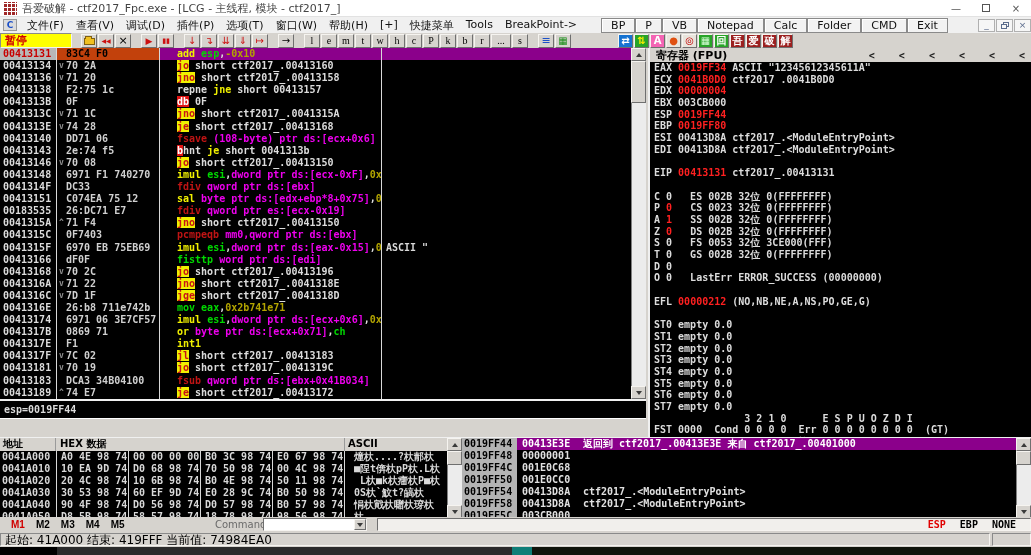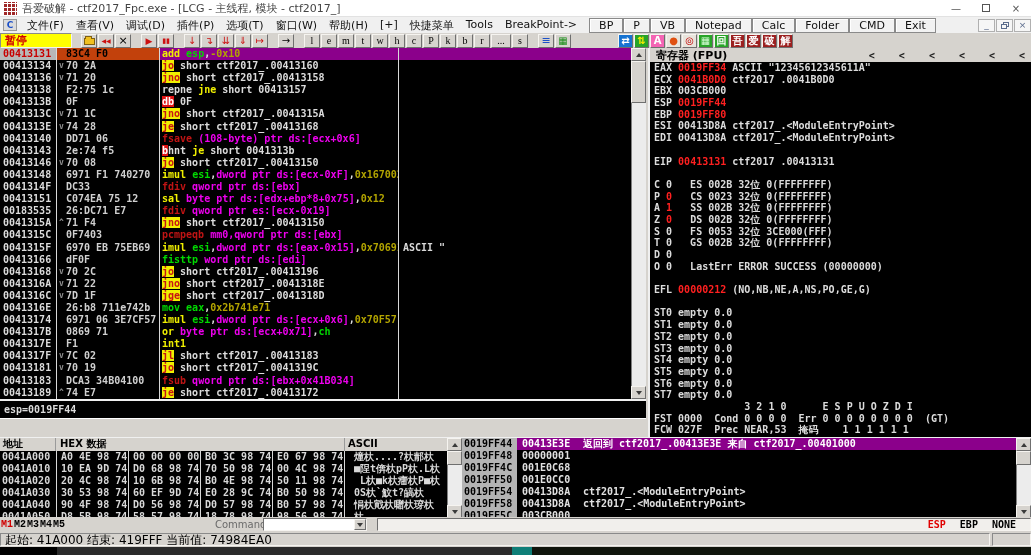--- a/index.html
+++ b/index.html
@@ -42,21 +42,21 @@
 .c-w{color:#dcdcdc}.c-y{color:#f0f000}.c-g{color:#00d800}.c-m{color:#ee00ee}
 .c-o{color:#b2a400}.c-dr{color:#c01414}.c-r{color:#ff2020}
 .c-jb{background:#f0f000;color:#c81414}.c-rb{background:#e01414;color:#ffffff}
 
 .disasm{position:absolute;left:0;top:48px;width:631px;height:351px;background:#000;overflow:hidden}
 .d-row{display:flex;height:12.1px;line-height:12px;white-space:pre}
 .d-addr{width:57px;padding-left:3px;color:#dcdcdc;border-right:1px solid #d8d8d8;flex:none;overflow:hidden}
 .d-hexw{width:103px;border-right:1px solid #d8d8d8;flex:none;display:flex;overflow:hidden}
 .d-mark{width:9px;color:#909090;font-size:8px;text-align:center;flex:none}
 .d-bytes{color:#d0d0d0;overflow:hidden;white-space:pre}
-.d-code{width:239px;padding-left:2px;border-right:1px solid #d8d8d8;flex:none;overflow:hidden;white-space:pre}
+.d-code{width:222px;padding-left:17px;border-right:1px solid #d8d8d8;flex:none;overflow:hidden;white-space:pre}
 .d-comment{flex:1;padding-left:4px;color:#d8d8d8;overflow:hidden;white-space:pre}
 .d-row.sel .d-addr{background:#b8b8b8;color:#c80000}
 .d-row.sel .d-hexw{background:#c2410c}
 .d-row.sel .d-bytes,.d-row.sel .d-mark{color:#000}
 .d-row.sel .d-code,.d-row.sel .d-comment{background:#8b008b}
 .dis-scroll{position:absolute;left:631px;top:48px;width:15px;height:351px;background:#ececec;border-left:1px solid #808080}
 .info-line{position:absolute;left:0;top:399px;width:646px;height:19px;background:#000;border-top:2px solid #f0f0f0;color:#dcdcdc;padding:3px 0 0 4px}
 .splitter{position:absolute;left:0;top:418px;width:646px;height:19px;background:#d6d3ce;border-top:1px solid #fff}
 
 .sb-btn{width:15px;height:13px;background:#d6d3ce;border:1px solid;border-color:#f6f4f0 #6f6f6f #6f6f6f #f6f4f0;display:flex;align-items:center;justify-content:center}
@@ -82,21 +82,21 @@
 .dump-scroll{position:absolute;right:0;top:0;width:15px;height:80px;background:#ececec;border-left:1px solid #808080}
 .stack{position:absolute;left:462px;top:437px;width:569px;height:80px;background:#000;border-top:1px solid #f0f0f0;overflow:hidden}
 .s-row{display:flex;height:12px;line-height:12px;white-space:pre}
 .s-addr{width:55px;padding-left:2px;background:#b4b4b4;color:#000;flex:none}
 .s-val{width:62px;padding-left:5px;color:#e0e0e0;flex:none}
 .s-comment{flex:1;padding-left:4px;color:#e0e0e0;overflow:hidden}
 .s-row.sel .s-val,.s-row.sel .s-comment{background:#8b008b;color:#fff}
 .stack-scroll{position:absolute;right:0;top:0;width:15px;height:80px;background:#ececec;border-left:1px solid #808080}
 
 .cmdbar{position:absolute;left:0;top:517px;width:1031px;height:15px;background:#d6d3ce;display:flex;align-items:center}
-.m-tab{font-family:Liberation Mono, monospace;font-weight:bold;font-size:10px;color:#000;margin-left:1px}
+.m-tab{font-family:Liberation Sans, sans-serif;font-weight:bold;font-size:10px;color:#000;margin-left:11px}
 .m-tab.active{color:#d00000}
 .cmd-label{position:absolute;left:215px;color:#6a6a6a;font-size:10px}
 .cmd-combo{position:absolute;left:263px;top:1px;width:104px;height:13px;background:#fff;border:1px solid;border-color:#6f6f6f #f6f4f0 #f6f4f0 #6f6f6f;display:flex}
 .cmd-combo .dd{margin-left:auto;width:12px;height:11px;background:#d6d3ce;border:1px solid;border-color:#f6f4f0 #6f6f6f #6f6f6f #f6f4f0;display:flex;align-items:center;justify-content:center}
 .cmd-right{position:absolute;left:377px;top:1px;width:654px;height:13px;background:#f1efec;border:1px solid;border-color:#6f6f6f #f6f4f0 #f6f4f0 #6f6f6f;display:flex;align-items:center;justify-content:flex-end;font-family:"DejaVu Sans Mono",monospace;font-weight:bold;font-size:10px;color:#000}
 .cmd-right span{margin-right:14px}
 .cmd-right .esp{color:#e00000}
 .statusbar{position:absolute;left:0;top:532px;width:1031px;height:15px;background:#d6d3ce;font-size:12px;color:#000;display:flex}
 .status-seg{border:1px solid;border-color:#8a8a8a #f6f4f0 #f6f4f0 #8a8a8a;height:13px;margin-top:1px;line-height:12px;padding:0 4px;white-space:nowrap;overflow:hidden}
 .status-main{width:990px}
@@ -130,21 +130,21 @@
         <span class="menu-item">调试(D)</span>
         <span class="menu-item">插件(P)</span>
         <span class="menu-item">选项(T)</span>
         <span class="menu-item">窗口(W)</span>
         <span class="menu-item">帮助(H)</span>
         <span class="menu-item">[+]</span>
         <span class="menu-item">快捷菜单</span>
         <span class="menu-item">Tools</span>
         <span class="menu-item">BreakPoint-&gt;</span>
       </span>
-    <span id="menuBoxed" style="display:flex;margin-left:6px">
+    <span id="menuBoxed" style="display:flex;margin-left:18px">
         <span class="menu-boxed">BP</span>
         <span class="menu-boxed">P</span>
         <span class="menu-boxed">VB</span>
         <span class="menu-boxed">Notepad</span>
         <span class="menu-boxed">Calc</span>
         <span class="menu-boxed">Folder</span>
         <span class="menu-boxed">CMD</span>
         <span class="menu-boxed">Exit</span>
       </span>
     <span class="spacer"></span>
@@ -268,20 +268,21 @@
           <span class="reg-collapse">&lt;</span>
           <span class="reg-collapse">&lt;</span>
           <span class="reg-collapse">&lt;</span>
           <span class="reg-collapse">&lt;</span>
           <span class="reg-collapse">&lt;</span>
         </span>
     </div>
     <div class="reg-lines mono" id="regLines">
         <div class="reg-line"><span class="c-w">EAX </span><span class="c-r">0019FF34</span><span class="c-w"> ASCII "12345612345611A"</span></div>
         <div class="reg-line"><span class="c-w">ECX </span><span class="c-r">0041B0D0</span><span class="c-w"> ctf2017_.0041B0D0</span></div>
+        <div class="reg-line"><span class="c-w">EDX </span><span class="c-r">00000004</span></div>
         <div class="reg-line"><span class="c-w">EBX 003CB000</span></div>
         <div class="reg-line"><span class="c-w">ESP </span><span class="c-r">0019FF44</span></div>
         <div class="reg-line"><span class="c-w">EBP </span><span class="c-r">0019FF80</span></div>
         <div class="reg-line"><span class="c-w">ESI 00413D8A ctf2017_.&lt;ModuleEntryPoint&gt;</span></div>
         <div class="reg-line"><span class="c-w">EDI 00413D8A ctf2017_.&lt;ModuleEntryPoint&gt;</span></div>
         <div class="reg-line"></div>
         <div class="reg-line"><span class="c-w">EIP </span><span class="c-r">00413131</span><span class="c-w"> ctf2017_.00413131</span></div>
         <div class="reg-line"></div>
         <div class="reg-line"><span class="c-w">C 0   ES 002B 32位 0(FFFFFFFF)</span></div>
         <div class="reg-line"><span class="c-w">P </span><span class="c-r">0</span><span class="c-w">   CS 0023 32位 0(FFFFFFFF)</span></div>

